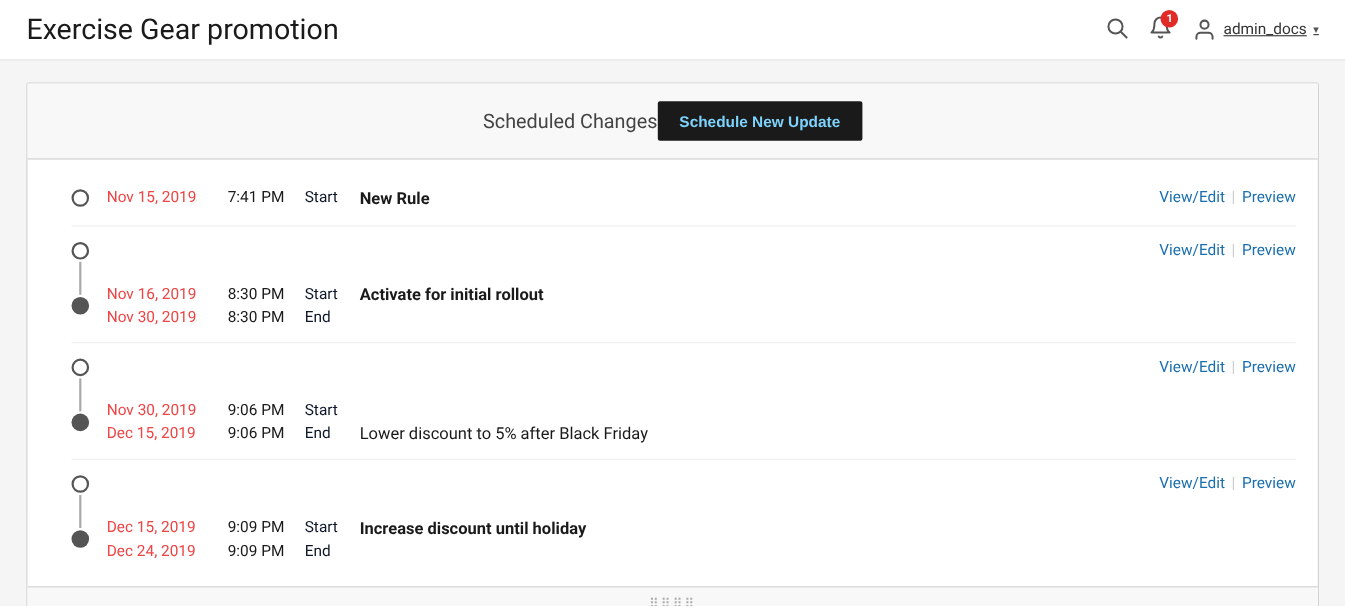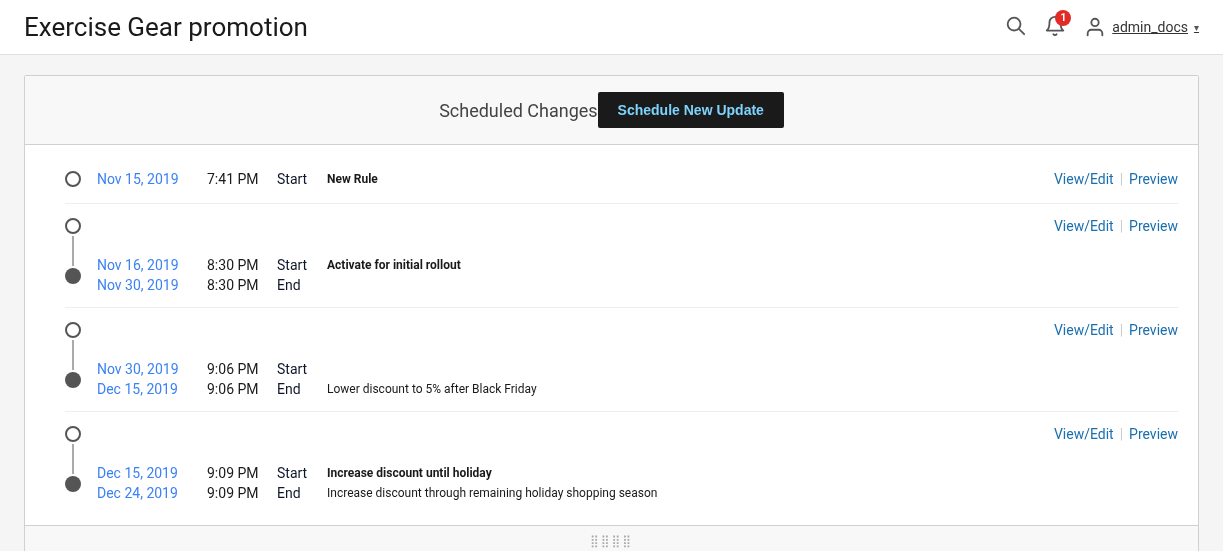--- a/index.html
+++ b/index.html
@@ -180,38 +180,38 @@
 
     .single-marker {
       display: flex;
       align-items: center;
       margin-right: 16px;
     }
 
     .date-col {
       min-width: 110px;
       font-size: 14px;
-      color: #3b82f6;
+      color: #ef4444;
     }
 
     .time-col {
       min-width: 70px;
       font-size: 14px;
       color: #1a1a1a;
     }
 
     .type-col {
       min-width: 50px;
       font-size: 14px;
       color: #0f172a;
     }
 
     .desc-col {
       flex: 1;
-      font-size: 12px;
+      font-size: 15px;
       color: #1a1a1a;
     }
 
     .desc-col.bold {
       font-weight: 700;
     }
 
     .action-links {
       display: flex;
       align-items: center;
@@ -393,21 +393,20 @@
           <div class="group-row">
             <span class="date-col">Dec 15, 2019</span>
             <span class="time-col">9:09 PM</span>
             <span class="type-col">Start</span>
             <span class="desc-col bold">Increase discount until holiday</span>
           </div>
           <div class="group-row">
             <span class="date-col">Dec 24, 2019</span>
             <span class="time-col">9:09 PM</span>
             <span class="type-col">End</span>
-            <span class="desc-col">Increase discount through remaining holiday shopping season</span>
           </div>
         </div>
         <div class="group-actions">
           <a class="action-link">View/Edit</a>
           <span class="action-sep" style="margin: 0 6px;">|</span>
           <a class="action-link">Preview</a>
         </div>
       </div>
 
     </div>

